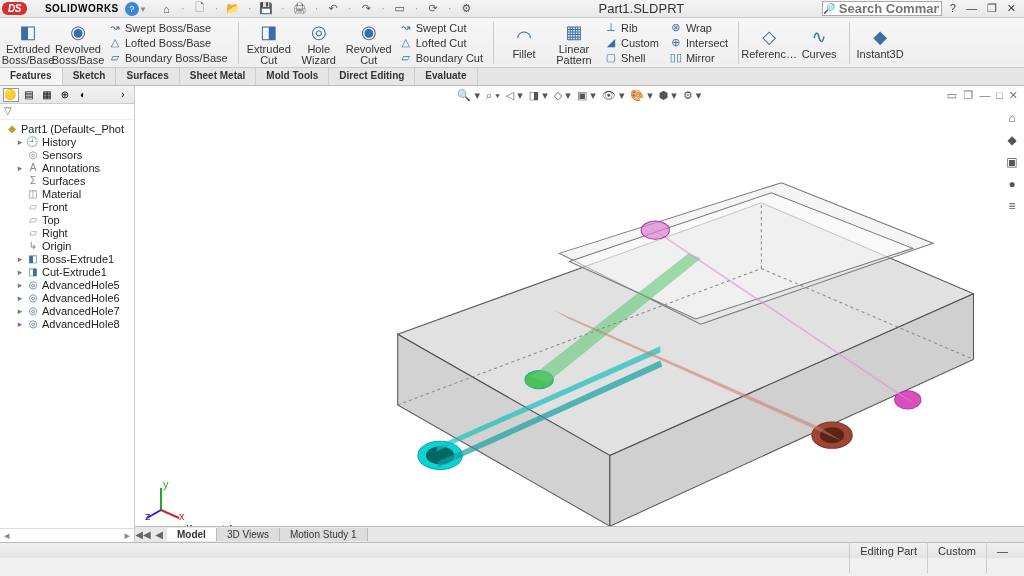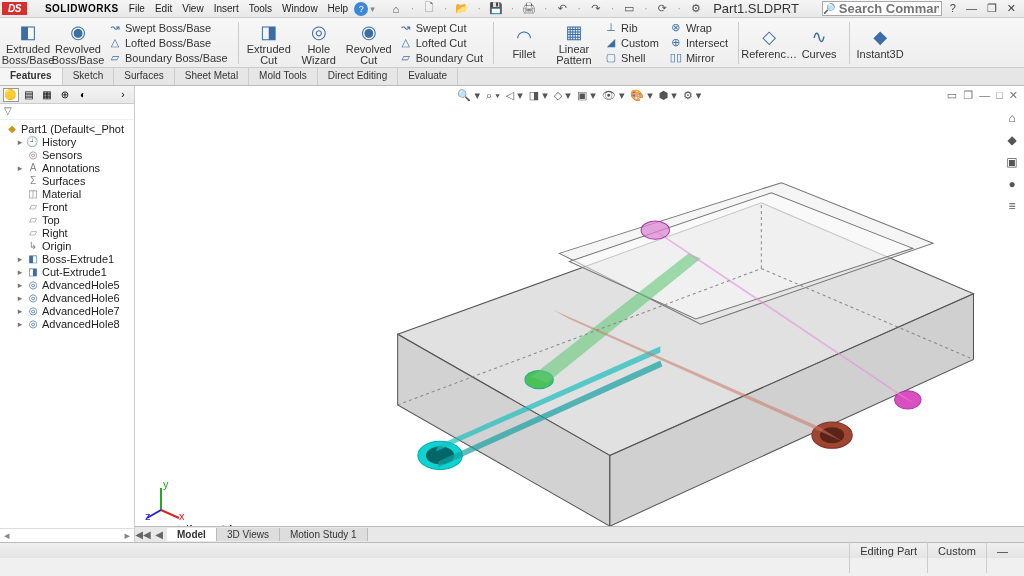--- a/index.html
+++ b/index.html
@@ -1,18 +1,18 @@
 <!DOCTYPE html>
 <html><head>
 <meta charset="utf-8">
 <style>
 * { margin: 0; padding: 0; box-sizing: border-box; font-family: "Segoe UI", Arial, sans-serif; font-size: 11px; user-select: none; }
 html, body { width: 1024px; height: 576px; overflow: hidden; background: #f0f0f0; }
 .titlebar { height: 18px; background: linear-gradient(#f5f5f5,#e8e8e8); display: flex; align-items: center; border-bottom: 1px solid #ccc; }
-.logo-box { background: #d72f2f; color: #fff; font-weight: bold; font-style: italic; padding: 1px 6px; font-size: 10px; letter-spacing: -0.5px; margin-left: 2px; }
+.logo-box { background: #d72f2f; color: #fff; font-weight: bold; font-style: italic; padding: 1px 6px; font-size: 10px; letter-spacing: -0.5px; margin-left: 2px; border-radius: 6px; }
 .brand { font-weight: bold; font-size: 10px; margin-left: 18px; letter-spacing: 0.5px; }
 .menu { display: flex; gap: 10px; margin-left: 10px; }
 .menu span { font-size: 10px; color: #222; }
 .help { width: 14px; height: 14px; border-radius: 50%; background: #3b89d6; color: #fff; text-align: center; line-height: 14px; font-size: 9px; margin-left: 6px; }
 .qat { display: flex; align-items: center; gap: 8px; margin-left: 14px; }
 .qat-ico { width: 14px; height: 14px; display: inline-flex; align-items: center; justify-content: center; color: #555; font-size: 11px; }
 .qat-sep { font-size: 10px; color: #999; }
 .title-spacer { flex: 1; text-align: center; font-size: 13px; color: #333; }
 .search-wrap { display: flex; align-items: center; }
 .search { width: 120px; height: 15px; border: 1px solid #aaa; font-size: 13px; padding: 0 2px 0 16px; background: #fff; font-weight: bold; }
@@ -21,21 +21,21 @@
 
 .ribbon { height: 50px; background: linear-gradient(#f7f7f7,#eee); border-bottom: 1px solid #ccc; display: flex; align-items: center; padding: 0 4px; gap: 2px; }
 .rb-big { display: flex; flex-direction: column; align-items: center; width: 48px; font-size: 9px; color: #333; text-align: center; line-height: 1.0; }
 .rb-big .ico { width: 24px; height: 24px; display: flex; align-items: center; justify-content: center; font-size: 18px; color: #3b6ea5; }
 .rb-col { display: flex; flex-direction: column; gap: 1px; margin: 0 4px; }
 .rb-item { display: flex; align-items: center; gap: 3px; font-size: 9px; color: #333; white-space: nowrap; }
 .rb-item .ico { width: 14px; height: 14px; display: inline-flex; align-items: center; justify-content: center; color: #3b6ea5; font-size: 11px; }
 .rb-sep { width: 1px; height: 42px; background: #ccc; margin: 0 4px; }
 
 .cmdtabs { height: 18px; background: #e6e6e6; border-bottom: 1px solid #bbb; display: flex; }
-.cmdtabs span { padding: 2px 10px; font-size: 10px; color: #333; border-right: 1px solid #ccc; }
+.cmdtabs span { padding: 2px 10px; font-size: 10px; color: #333; border-right: 1px solid #ccc; font-weight: bold; }
 .cmdtabs .active { background: #f5f5f5; font-weight: bold; border-bottom: 1px solid #f5f5f5; }
 
 .body { display: flex; height: 456px; }
 .sidebar { width: 135px; background: #fff; border-right: 1px solid #ccc; display: flex; flex-direction: column; }
 .side-tabs { height: 18px; background: linear-gradient(#f4f4f4,#e8e8e8); display: flex; align-items: center; gap: 2px; padding: 0 3px; border-bottom: 1px solid #ccc; }
 .side-tabs .st { width: 16px; height: 14px; border: 1px solid transparent; display: flex; align-items: center; justify-content: center; font-size: 10px; }
 .side-tabs .st.sel { border: 1px solid #999; background: #fff; }
 .side-row2 { height: 16px; border-bottom: 1px solid #eee; padding: 1px 4px; font-size: 10px; color: #666; }
 .tree { flex: 1; overflow: hidden; padding: 2px 2px; }
 .tree-line { display: flex; align-items: center; gap: 3px; font-size: 10px; color: #222; height: 13px; padding-left: 4px; white-space: nowrap; }
@@ -66,29 +66,20 @@
 .status .cell { padding: 16px 10px; border-left: 1px solid #ccc; }
 
 svg.model { width: 100%; height: 100%; }
 </style>
 </head>
 <body>
 
 <div class="titlebar">
   <span class="logo-box">DS</span>
   <span class="brand">SOLIDWORKS</span>
-  <div class="menu">
-      <span>File</span>
-      <span>Edit</span>
-      <span>View</span>
-      <span>Insert</span>
-      <span>Tools</span>
-      <span>Window</span>
-      <span>Help</span>
-    </div>
   <span class="help">?</span>
   <span style="color:#888;margin-left:2px;font-size:9px">▾</span>
   <div class="qat">
       <span class="qat-ico">⌂</span>
       <span class="qat-sep">·</span>
       <span class="qat-ico">🗋</span>
       <span class="qat-sep">·</span>
       <span class="qat-ico">📂</span>
       <span class="qat-sep">·</span>
       <span class="qat-ico">💾</span>

